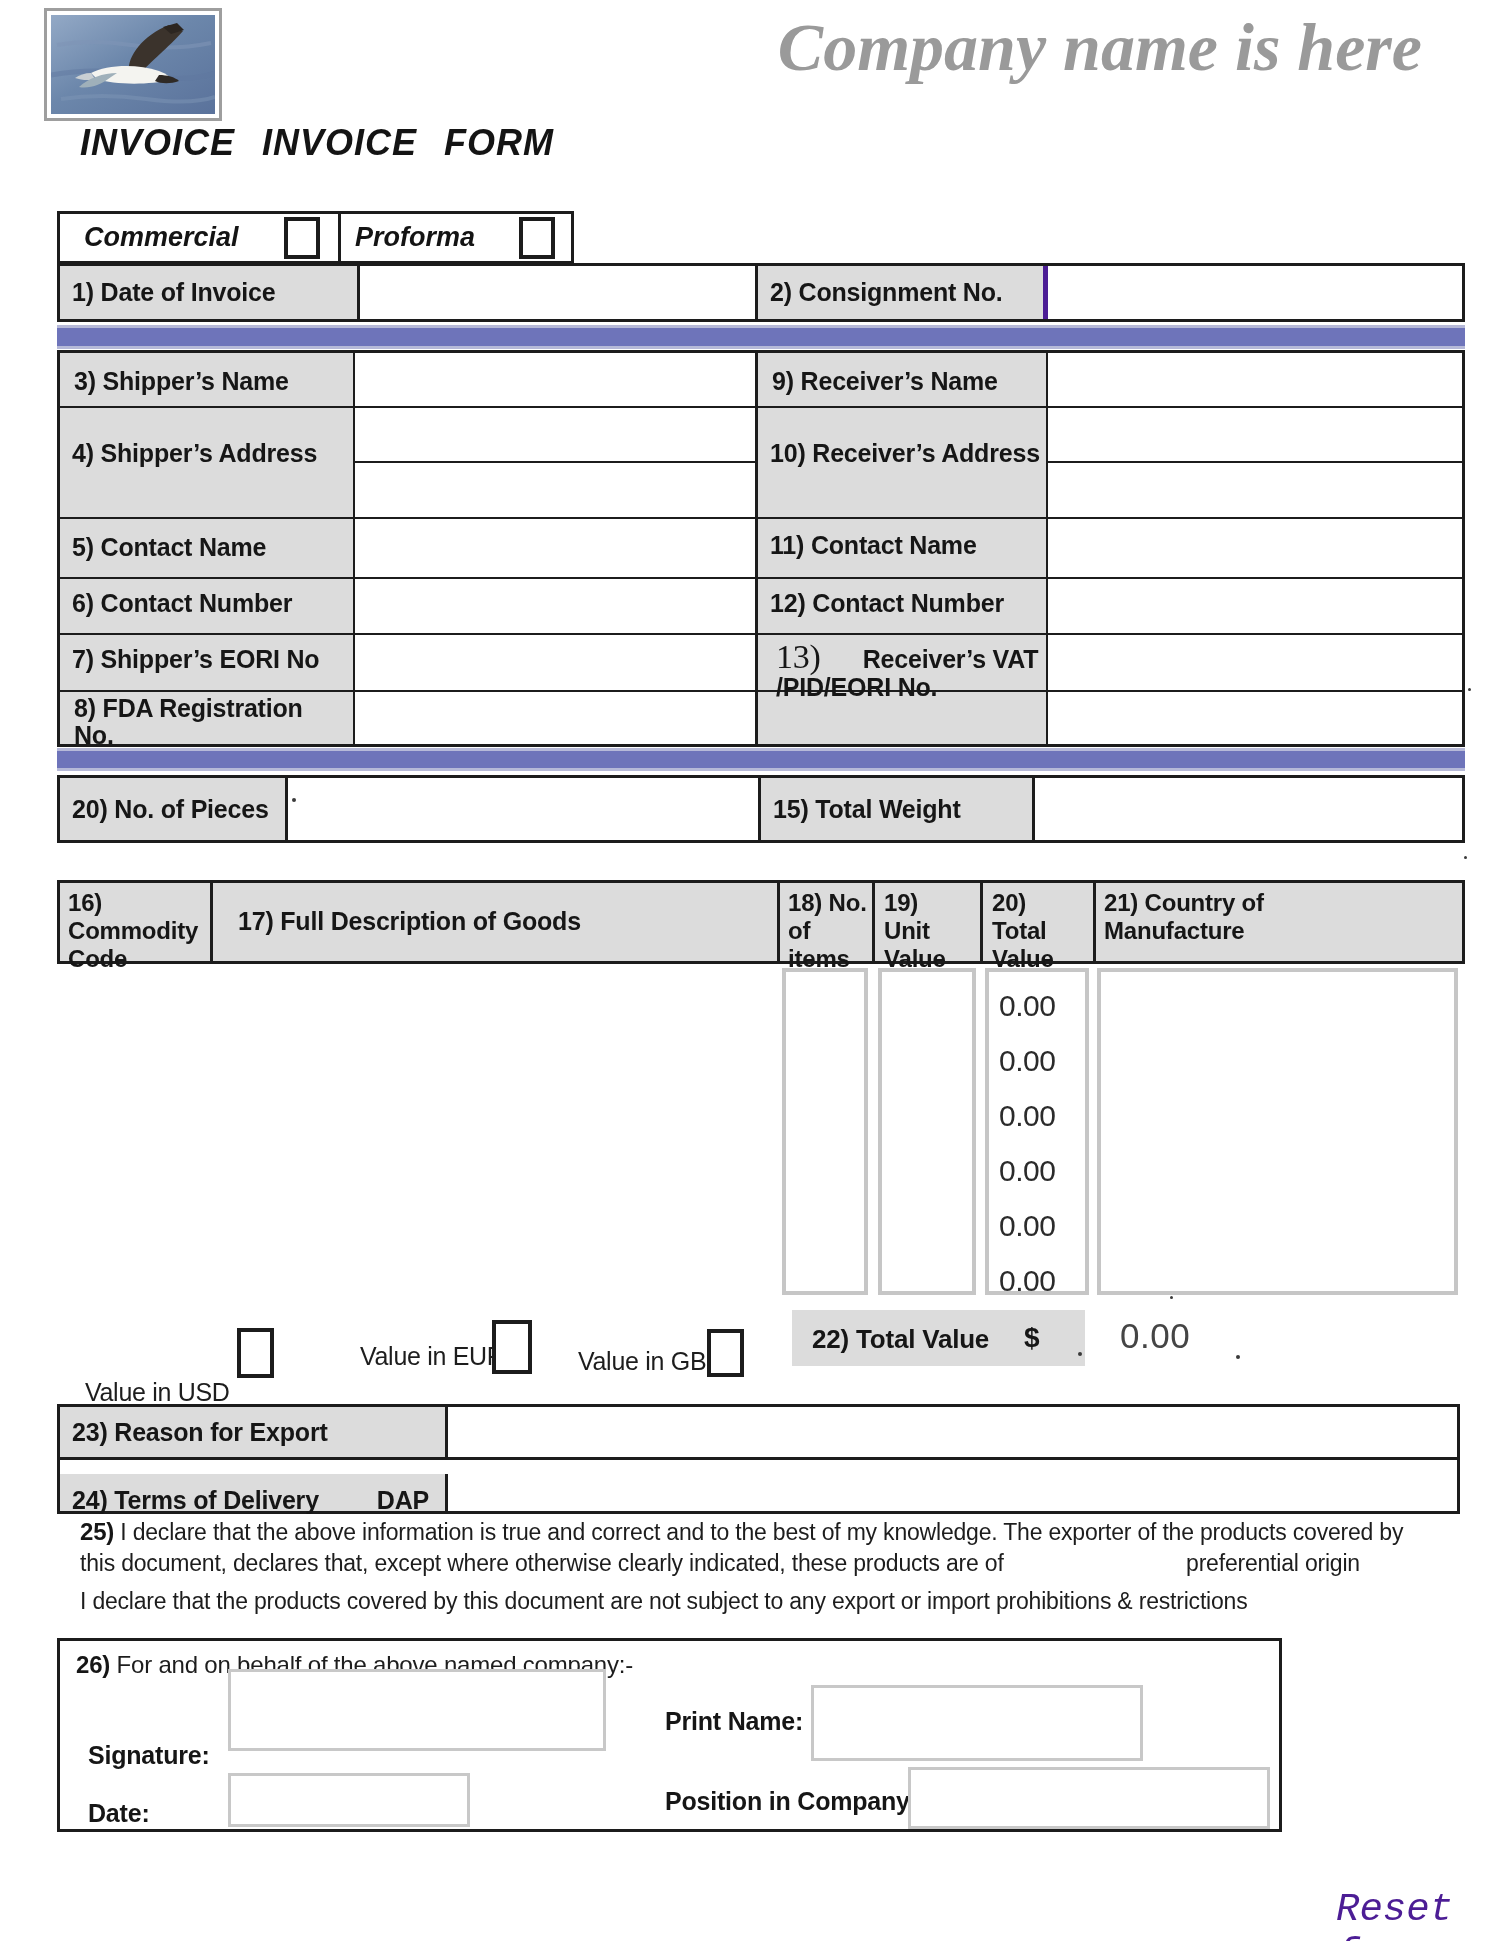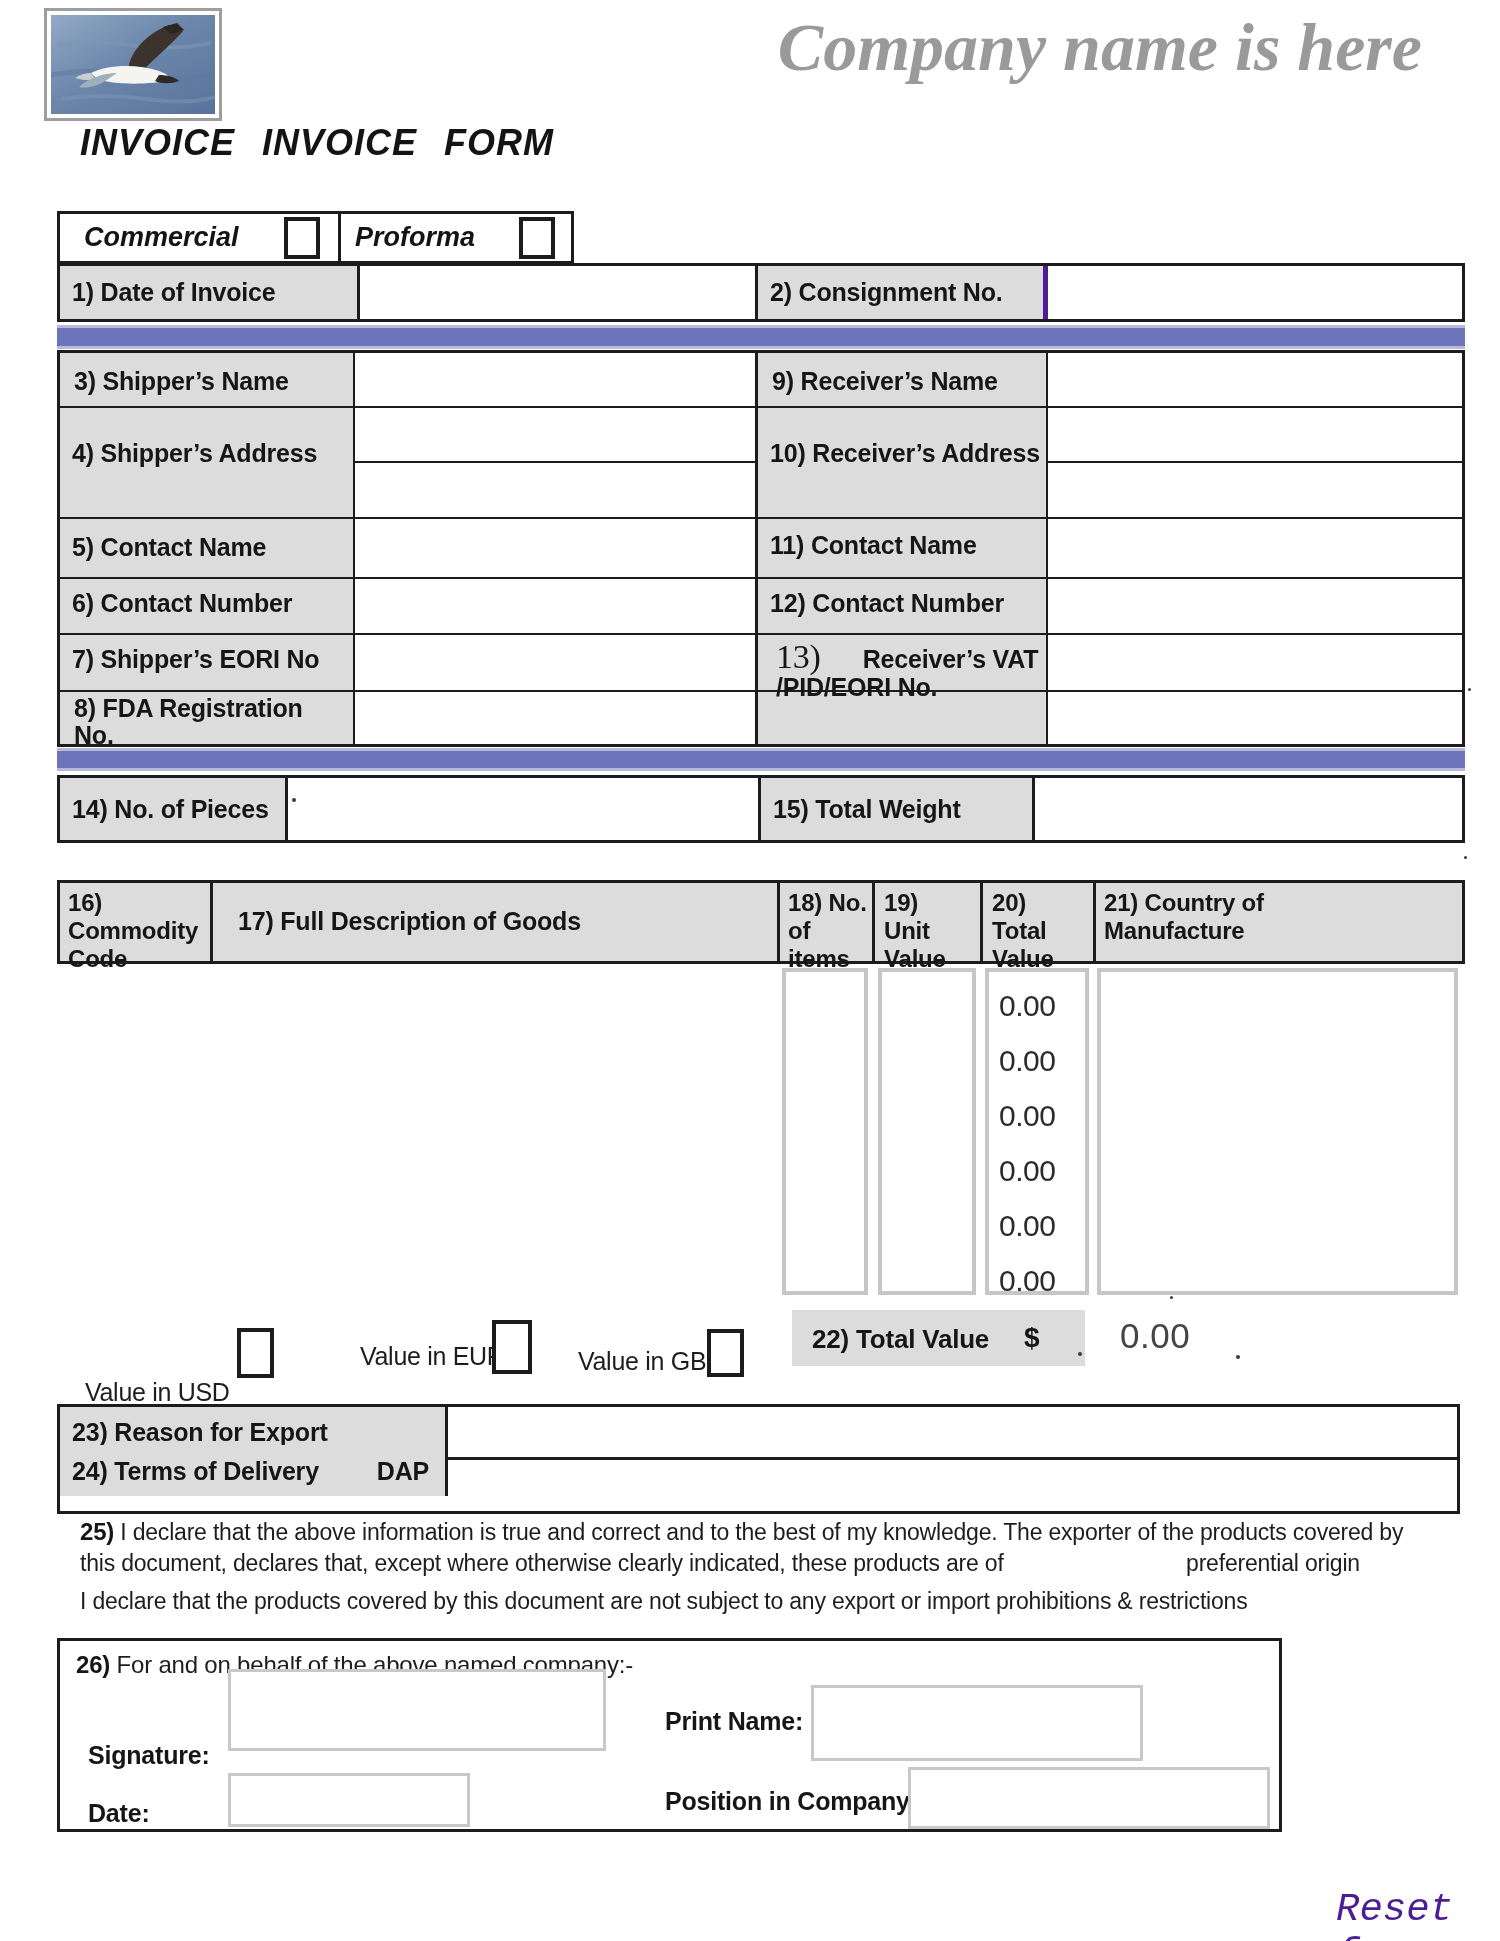--- a/index.html
+++ b/index.html
@@ -130,21 +130,21 @@
     <span class="abs lbl" style="left:716px;top:290px;line-height:28px;">
       <span class="serifnum">13)</span><span style="display:inline-block;width:42px;"></span><span>Receiver’s VAT</span><br>
       <span>/PID/EORI No.</span>
     </span>
   </div>
 
   <div class="bar" style="top:748px;height:23px;"></div>
 
   <div class="abs blk-border" style="left:57px;top:775px;width:1408px;height:68px;display:flex;">
     <div class="gray" style="width:225px;border-right:3px solid #1c1c1c;display:flex;align-items:center;">
-      <span class="lbl" style="padding-left:12px;">14) No. of Pieces</span>
+      <span class="lbl" style="padding-left:12px;">20) No. of Pieces</span>
     </div>
     <div style="width:470px;border-right:3px solid #1c1c1c;background:#fff;"></div>
     <div class="gray" style="width:271px;border-right:3px solid #1c1c1c;display:flex;align-items:center;">
       <span class="lbl" style="padding-left:12px;">15) Total Weight</span>
     </div>
     <div style="flex:1;background:#fff;"></div>
   </div>
 
   <div class="abs blk-border gray" style="left:57px;top:880px;width:1408px;height:84px;">
     <div class="vline" style="left:150px;top:0;height:78px;width:3px;"></div>
@@ -186,21 +186,21 @@
     <span class="lbl abs" style="left:232px;top:12px;font-size:28px;">$</span>
   </div>
   <span class="abs" style="left:1120px;top:1316px;font-size:35px;color:#454545;letter-spacing:0.5px;">0.00</span>
 
   <div class="abs blk-border" style="left:57px;top:1404px;width:1403px;height:110px;">
     <div class="abs gray" style="left:0;top:0;width:385px;height:50px;border-right:3px solid #1c1c1c;">
       <span class="lbl abs" style="left:12px;top:11px;">23) Reason for Export</span>
     </div>
     <div class="abs" style="left:388px;top:0;width:1009px;height:50px;background:#fff;"></div>
     <div class="hline" style="left:0;top:50px;width:1397px;height:3px;"></div>
-    <div class="abs gray" style="left:0;top:38px;width:385px;height:51px;border-right:3px solid #1c1c1c;">
+    <div class="abs gray" style="left:0;top:67px;width:385px;height:37px;border-right:3px solid #1c1c1c;">
       <span class="lbl abs" style="left:12px;top:12px;">24) Terms of Delivery</span>
       <span class="lbl abs" style="right:16px;top:12px;">DAP</span>
     </div>
     <div class="abs" style="left:388px;top:53px;width:1009px;height:51px;background:#fff;"></div>
   </div>
 
   <div class="abs smalltext" style="left:80px;top:1516px;width:1370px;line-height:31px;">
     <span class="lbl" style="font-size:24px;">25)</span>
     <span>I declare that the above information is true and correct and to the best of my knowledge.  The exporter of the products covered by</span><br>
     <span>this document, declares that, except where otherwise clearly indicated, these products are of</span>

